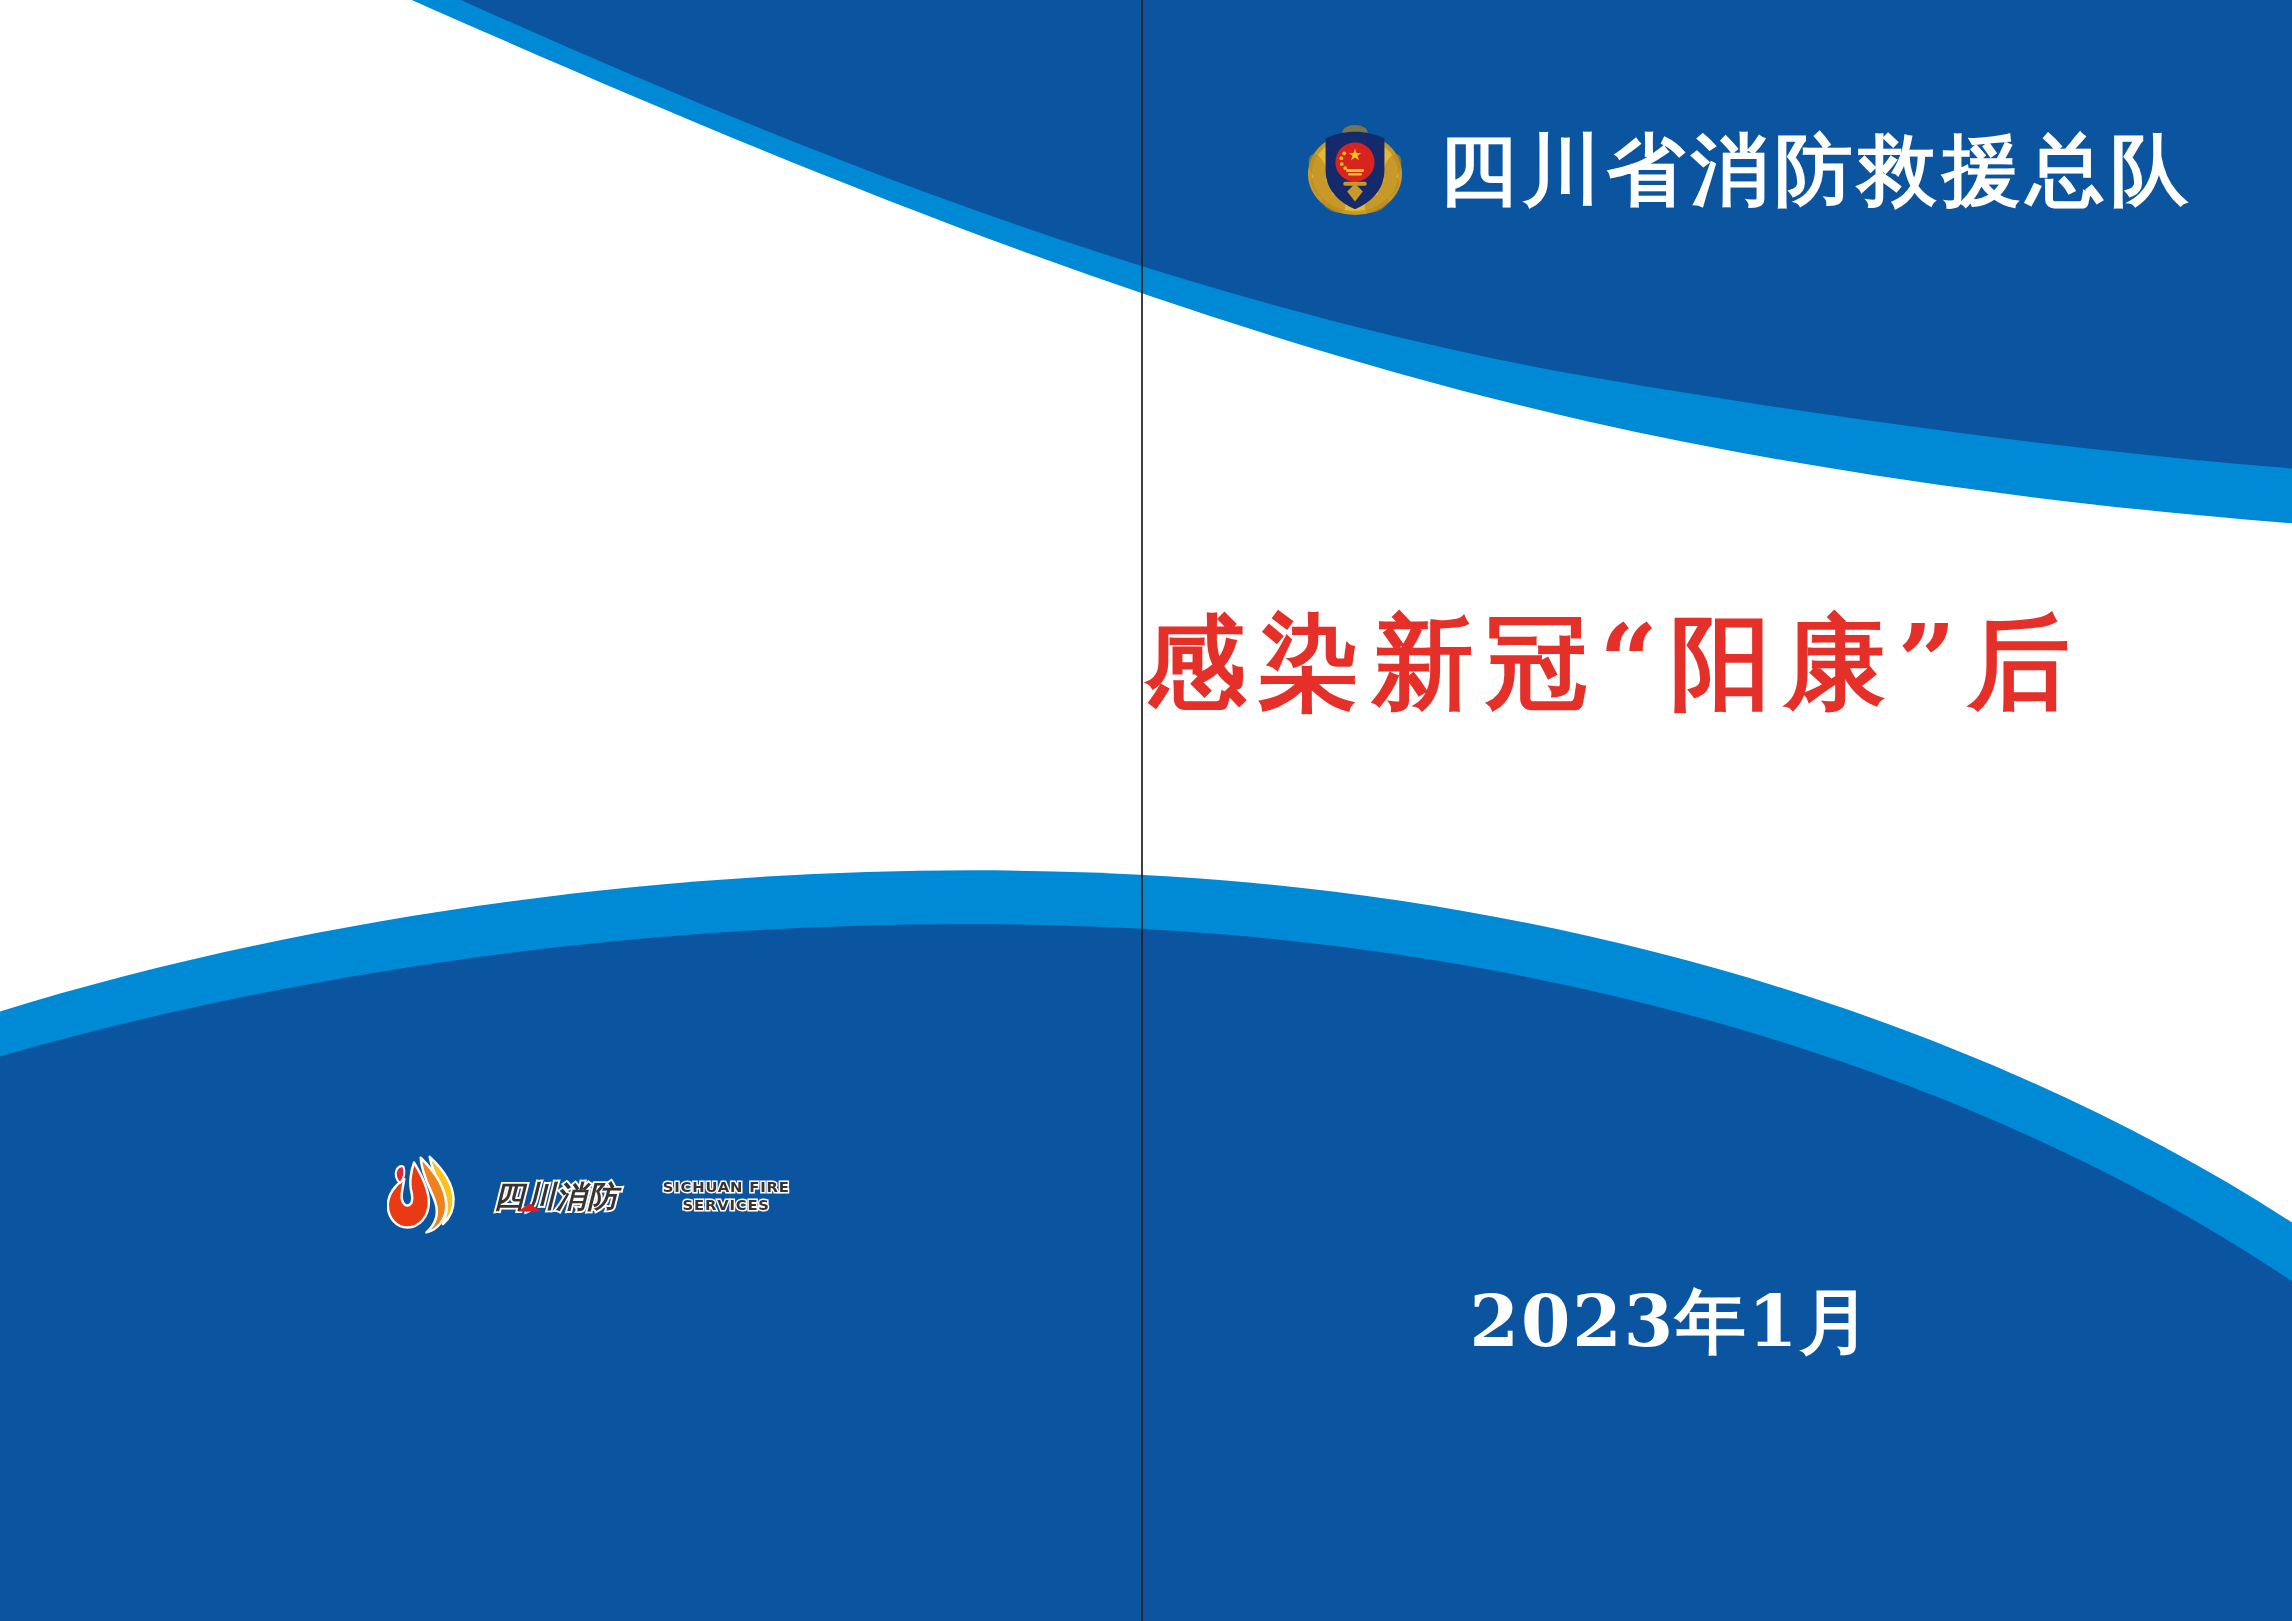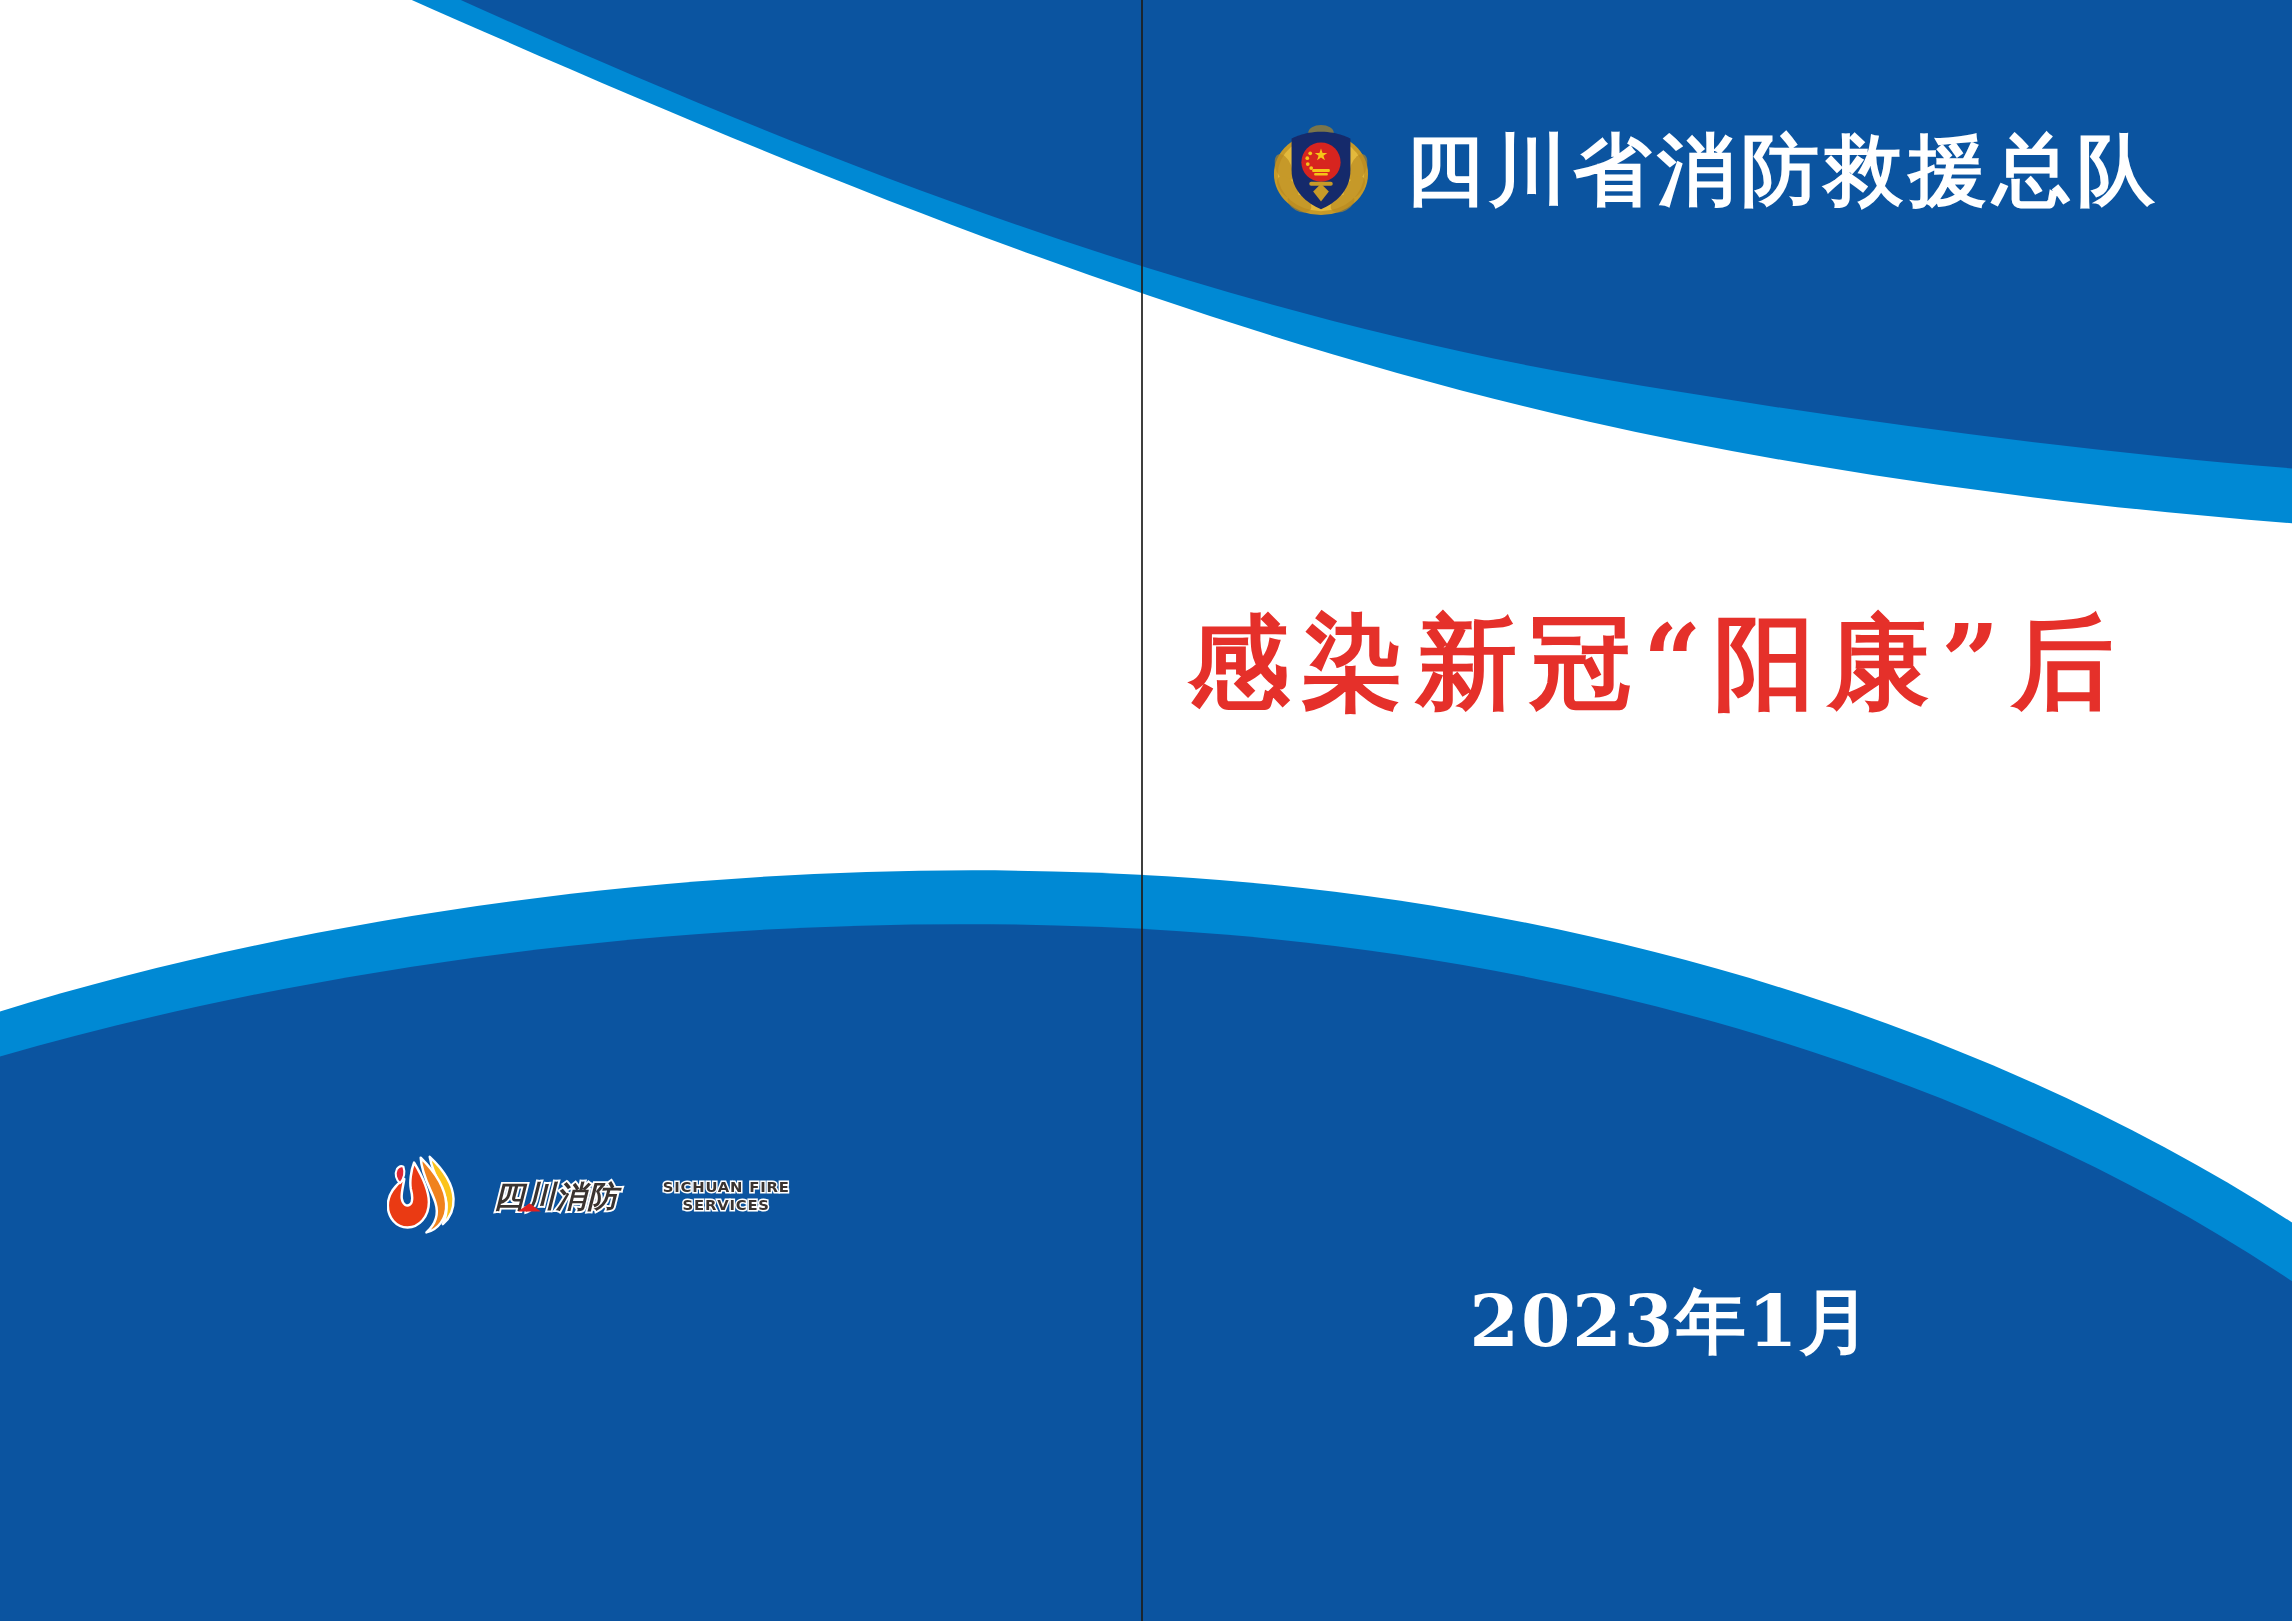--- a/index.html
+++ b/index.html
@@ -43,44 +43,44 @@
   
   .masthead {
     position: absolute;
     left: 1304px;
     top: 106px;
     width: 823px;
     height: 127px;
     display: flex;
     align-items: center;
     gap: 33px;
-    justify-content: center;
   }
   .emblem {
     width: 102px;
     height: 102px;
     flex: 0 0 auto;
     display: block;
   }
   .corps-name {
     color: #ffffff;
     font-family: "DejaVu Serif", "Liberation Serif", serif;
     font-weight: 700;
     font-size: 78px;
     line-height: 1;
     letter-spacing: 5.9px;
     white-space: nowrap;
   }
 
   
   .title-block {
     position: absolute;
-    left: 1176px;
+    left: 1112px;
     top: 592px;
     width: 990px;
+    text-align: center;
   }
   .title-line {
     color: #e5302a;
     font-family: "DejaVu Serif", "Liberation Serif", serif;
     font-weight: 700;
     font-size: 102px;
     line-height: 1.38;
     letter-spacing: 11.8px;
     white-space: nowrap;
     text-indent: 11.8px;

